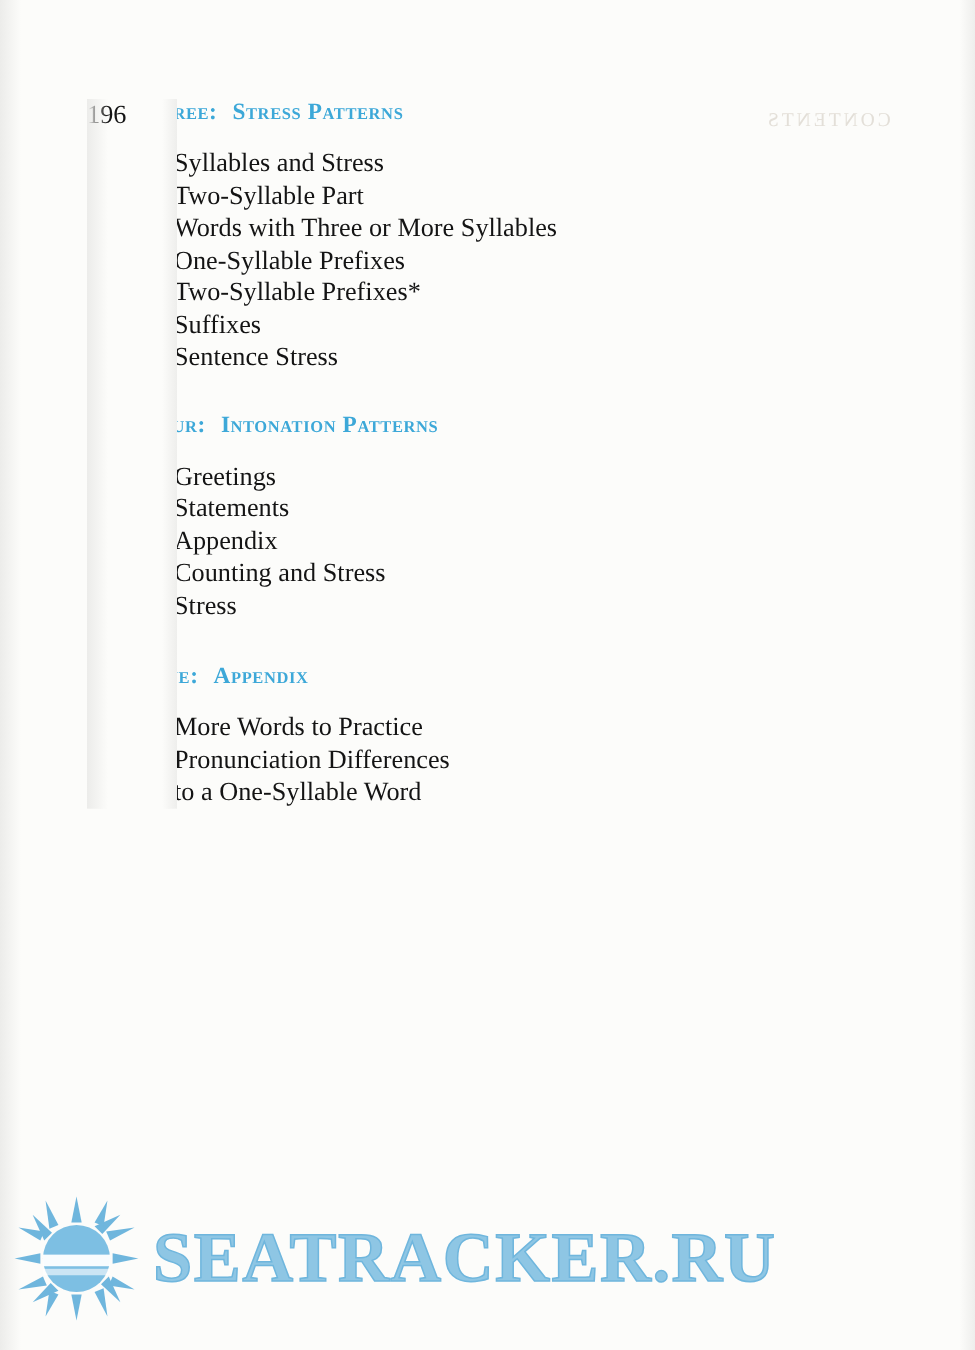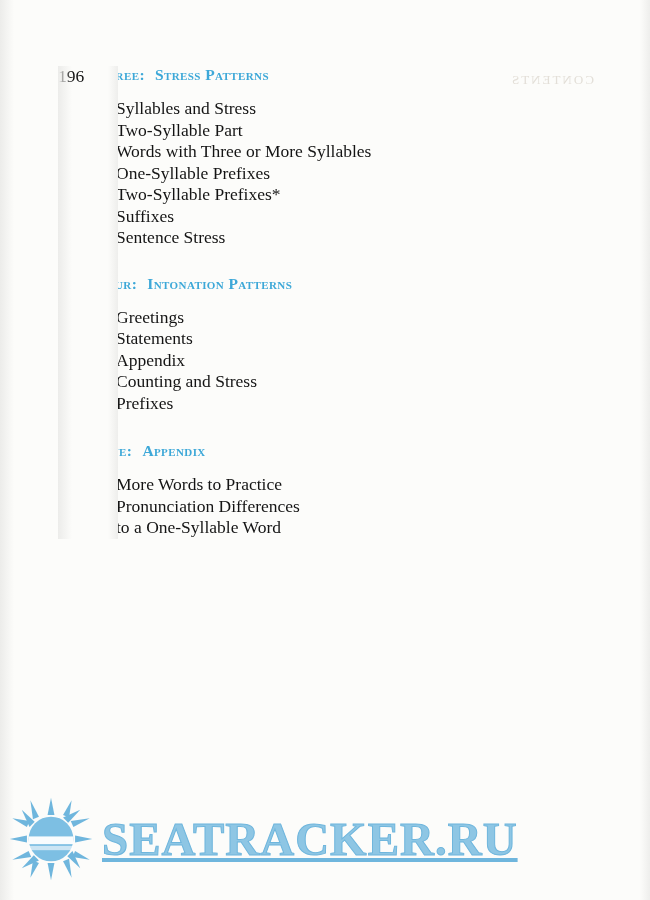--- a/index.html
+++ b/index.html
@@ -130,21 +130,20 @@
   .wm-sun svg { display: block; }
   .wm-text {
     font-family: "Liberation Serif", serif;
     font-weight: bold;
     font-size: 47px;
     letter-spacing: 1px;
     color: #8ec6e4;
     -webkit-text-stroke: 1px #6fb6dd;
     line-height: 1;
     white-space: nowrap;
-    text-decoration: underline;
   }
 </style>
 </head>
 <body>
 
 <div class="page">
 
   <div class="ghost">CONTENTS</div>
 
   <div class="content">
@@ -215,21 +214,21 @@
             <td class="title">Appendix</td>
             <td class="page">183</td>
           </tr>
           <tr>
             <td class="num">41</td>
             <td class="title">Counting and Stress</td>
             <td class="page">186</td>
           </tr>
           <tr>
             <td class="num">42</td>
-            <td class="title">Prefixes</td>
+            <td class="title">Stress</td>
             <td class="page">187</td>
           </tr>
         </tbody>
       </table>
     </div>
 
     <div class="block-5">
       <div class="part-heading">
         <span class="pt-label">Part Five:</span><span class="pt-title">Appendix</span>
       </div>

